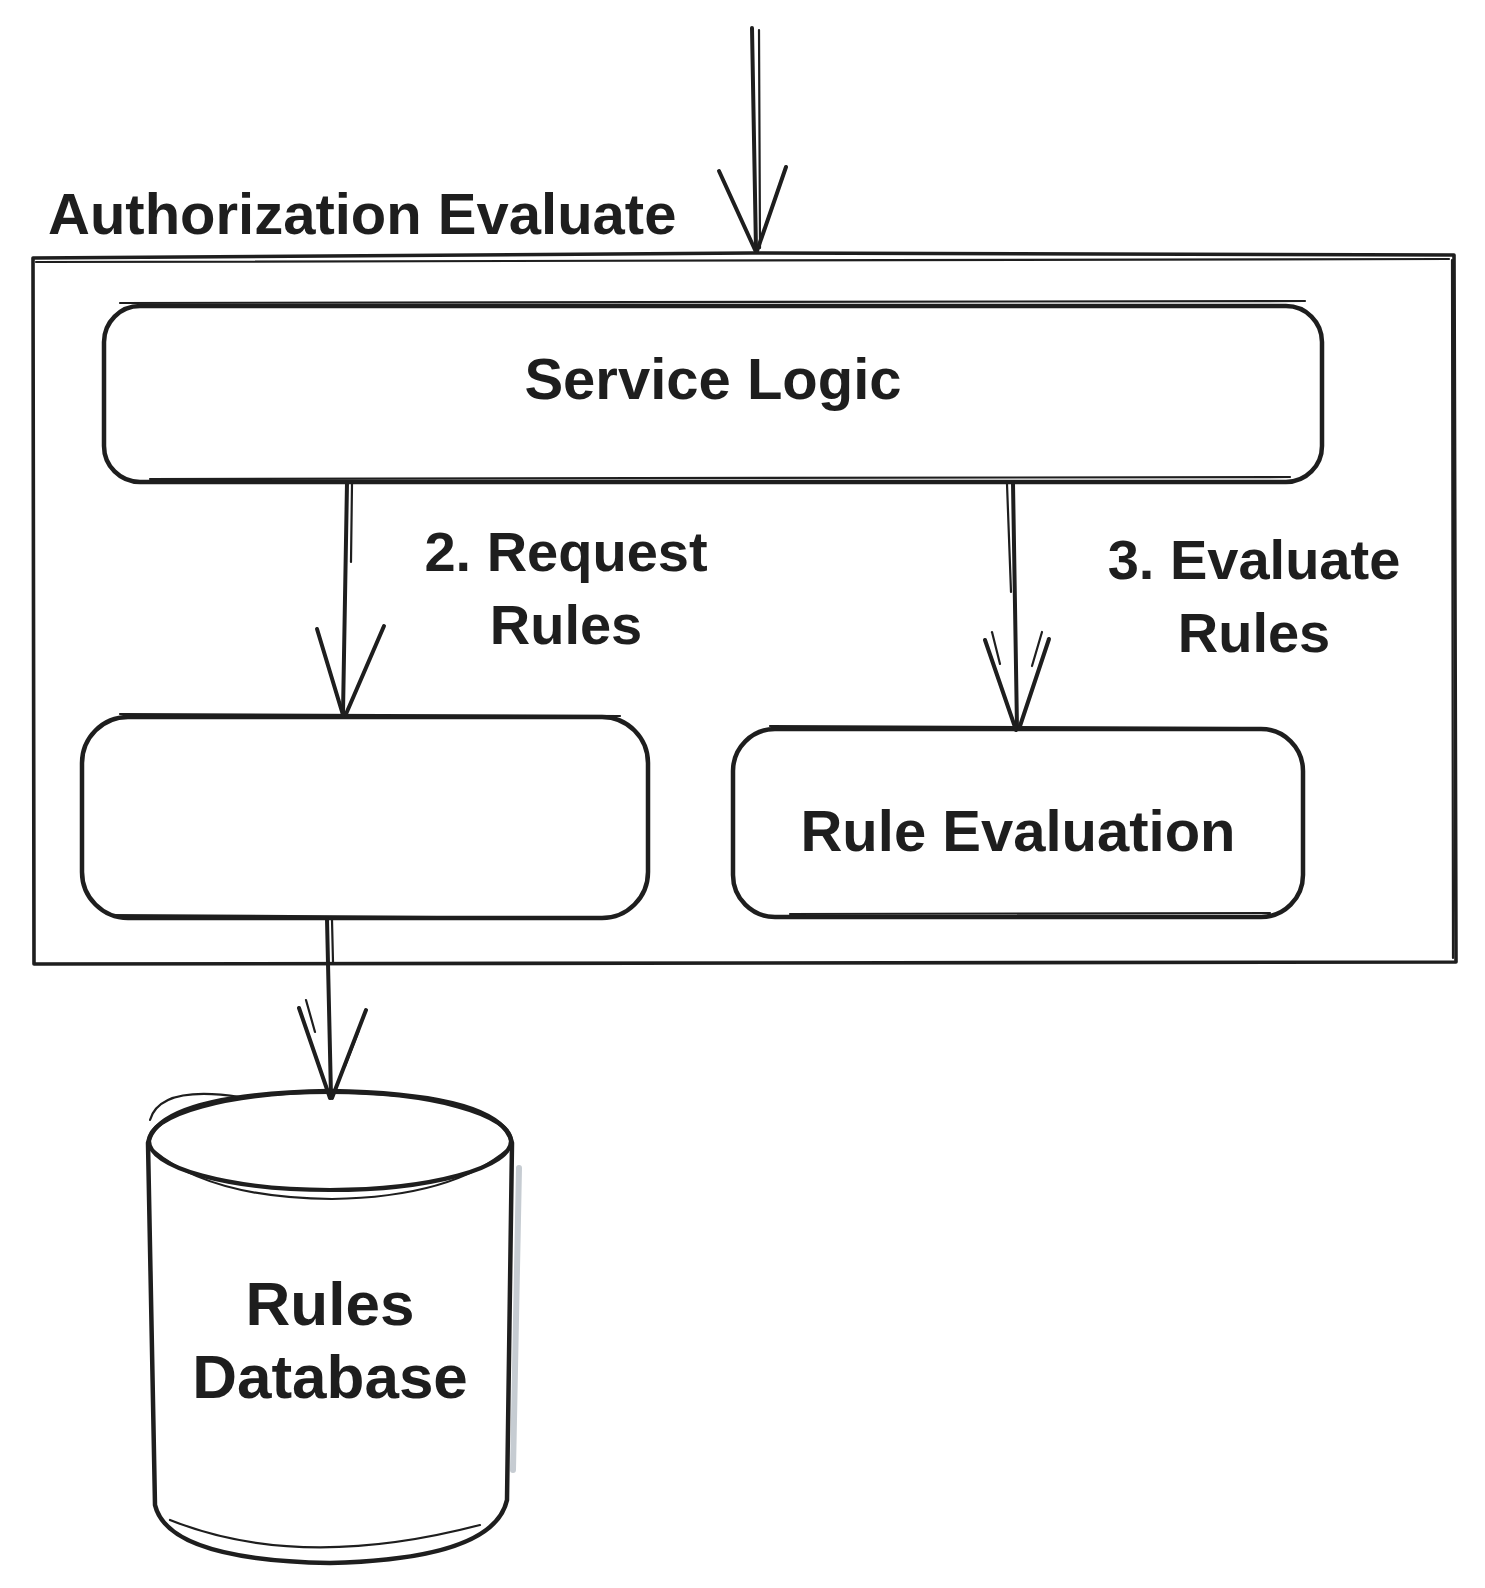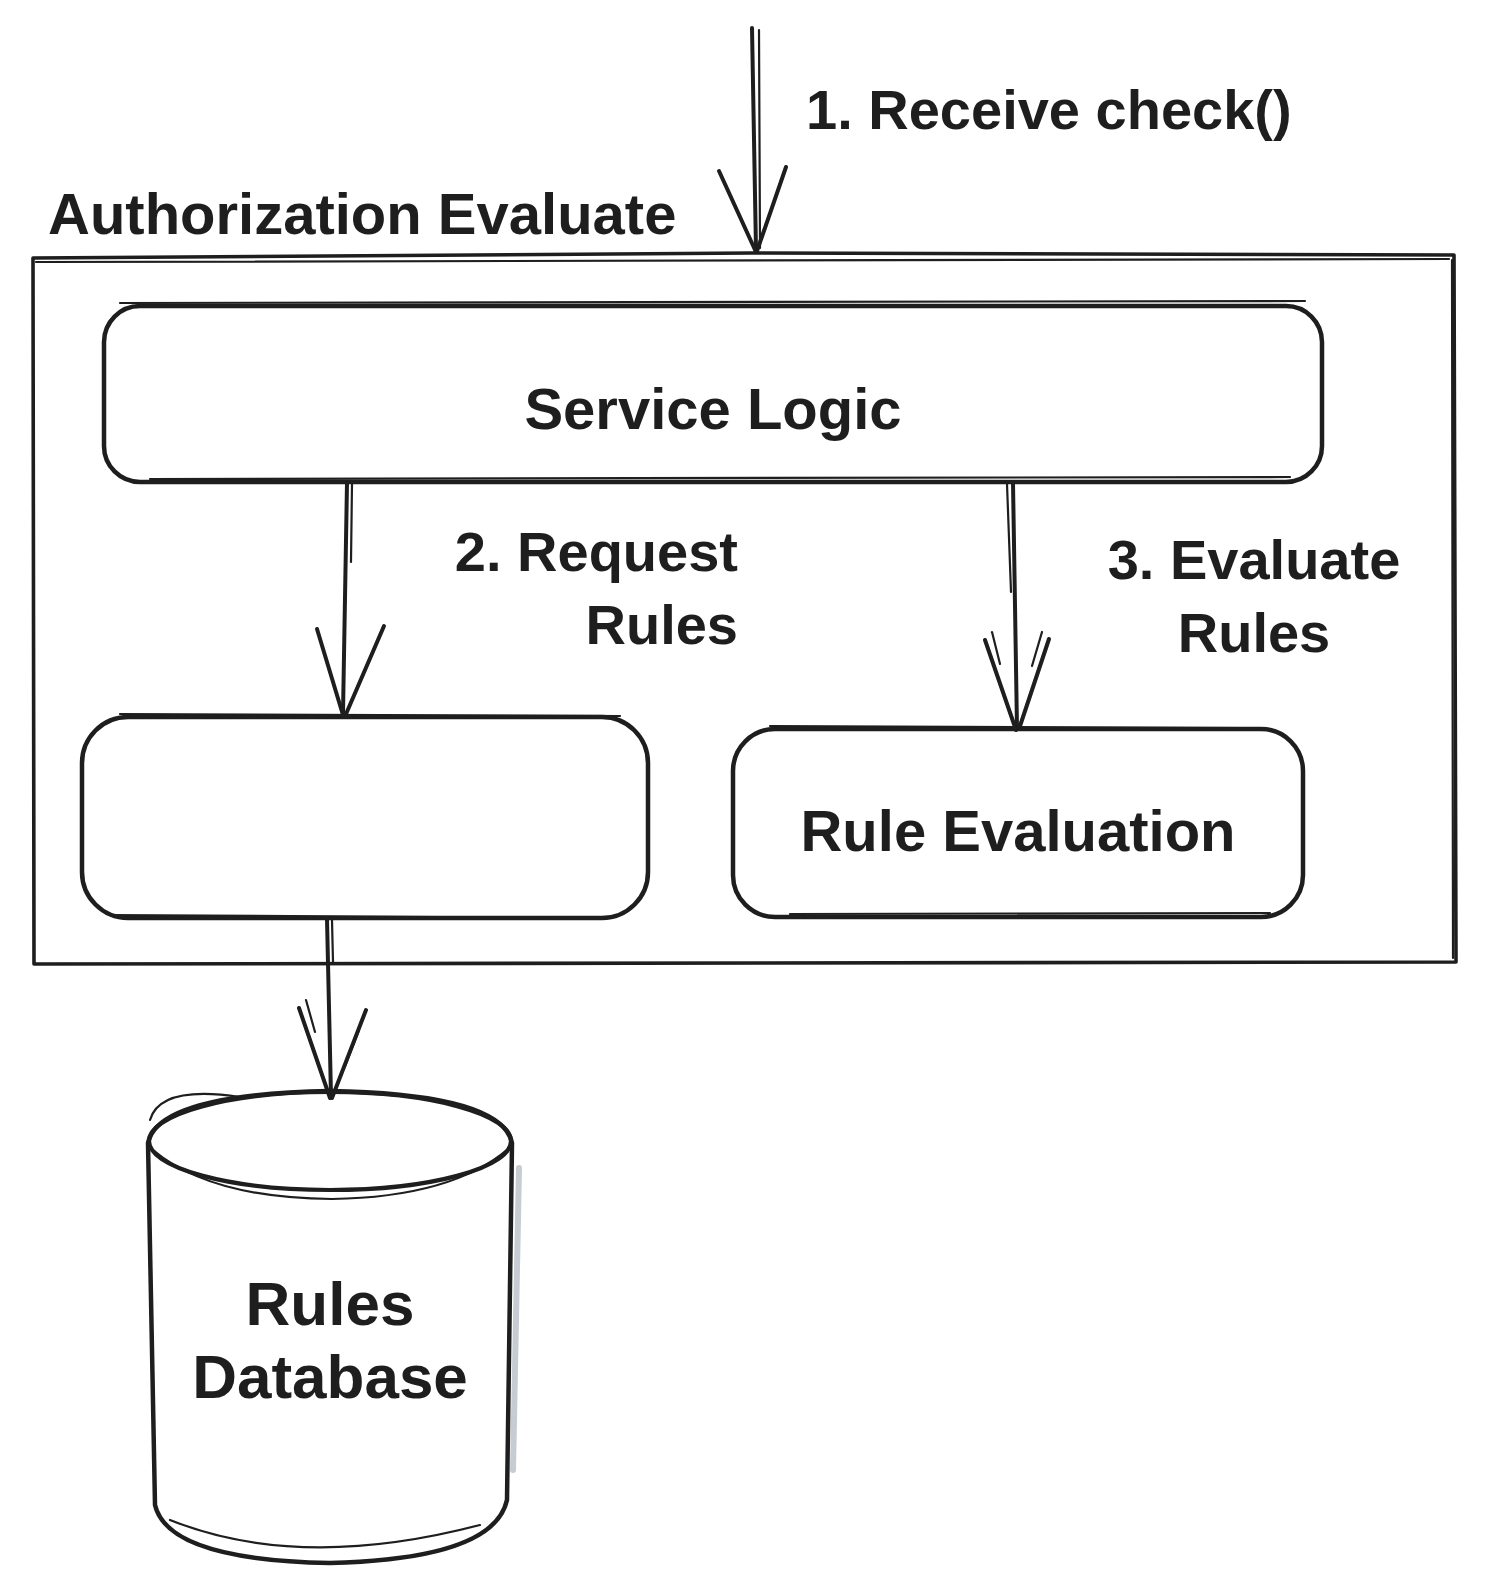--- a/index.html
+++ b/index.html
@@ -127,26 +127,25 @@
       <path class="stroke" d="M299 1008 L330 1098"></path>
       <path class="stroke" d="M366 1010 L332 1098"></path>
       <path class="stroke thin" d="M306 1000 L315 1032"></path>
       <path class="stroke thin" d="M359 1030 L345 1066"></path>
     </g>
   </svg>
 
   <div id="auth-label" class="label" style="left:48px; top:180px;">Authorization Evaluate</div>
 
   <div class="label annotation" style="left:806px; top:74px;">
-    <div>1. Receive check()</div>
   </div>
 
-  <div class="label node-label center-box" style="left:104px; top:320px; width:1218px; height:176px;">Service Logic</div>
+  <div class="label node-label center-box" style="left:104px; top:290px; width:1218px; height:176px;">Service Logic</div>
 
-  <div class="label annotation centered" style="left:394px; top:516px; width:344px;text-align:right;">
+  <div class="label annotation centered" style="left:394px; top:516px; width:344px;">
     <div>2. Request</div>
     <div>Rules</div>
   </div>
 
   <div class="label annotation centered" style="left:1058px; top:524px; width:392px;">
     <div>3. Evaluate</div>
     <div>Rules</div>
   </div>
 
 

